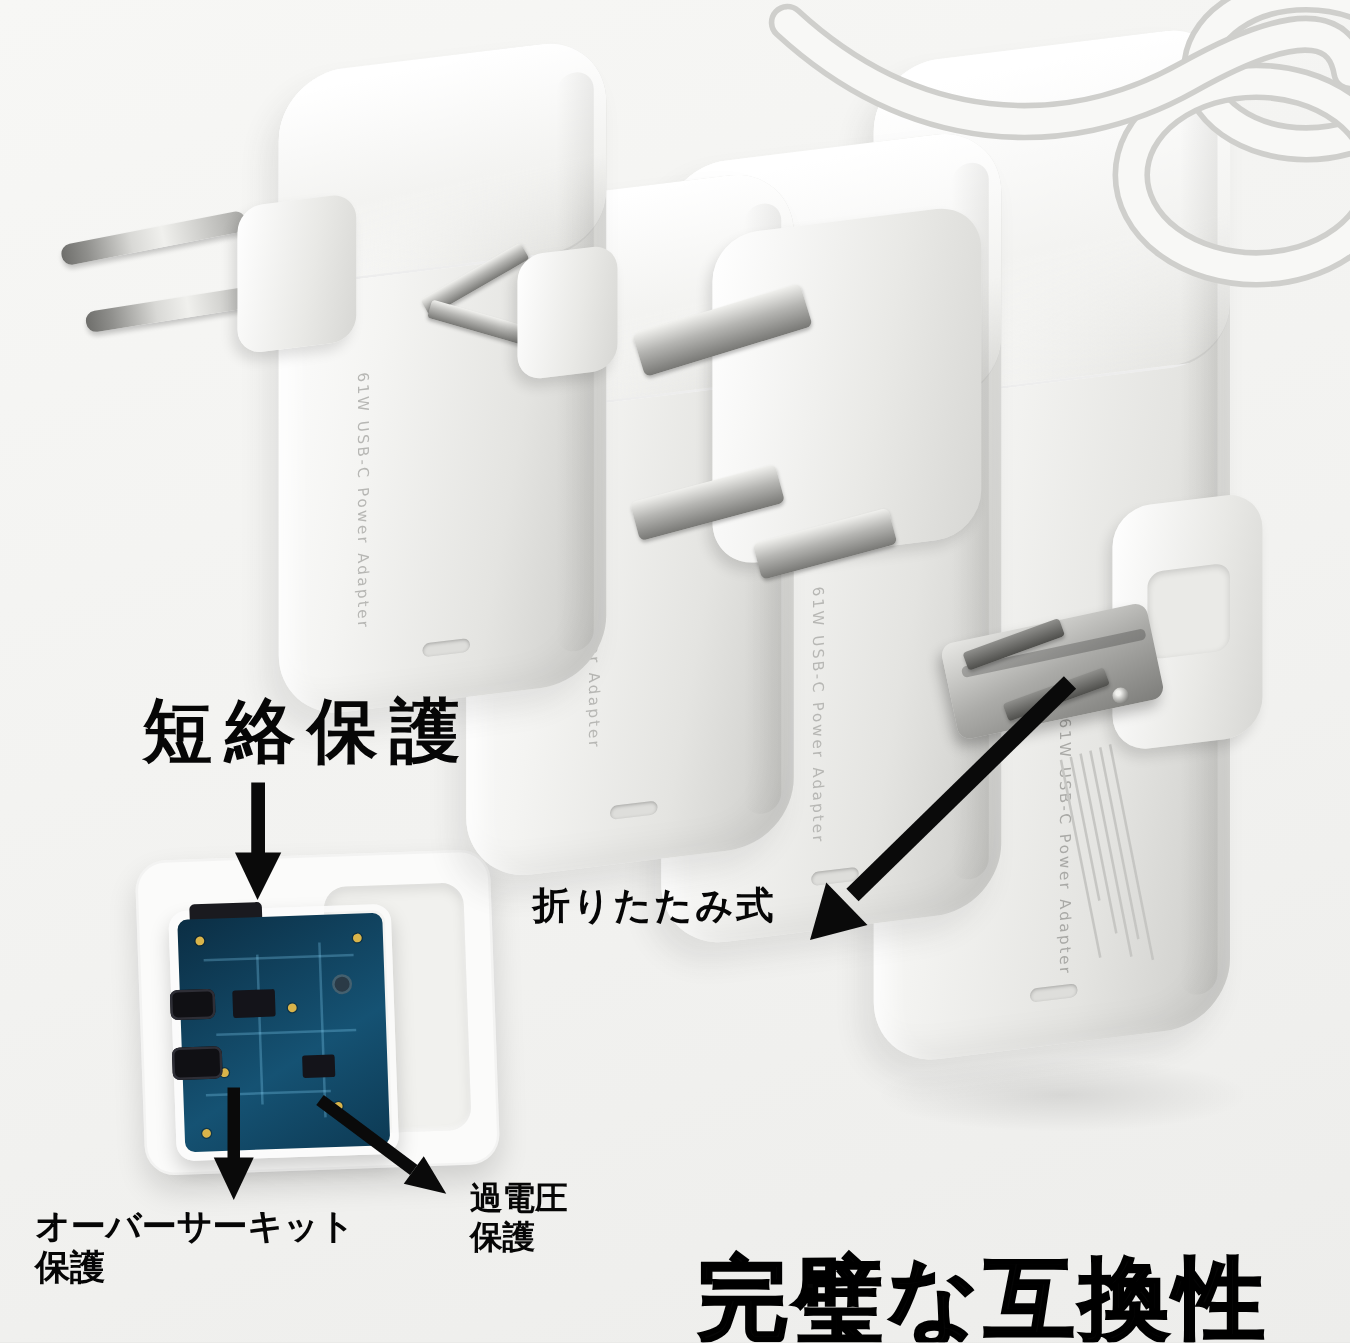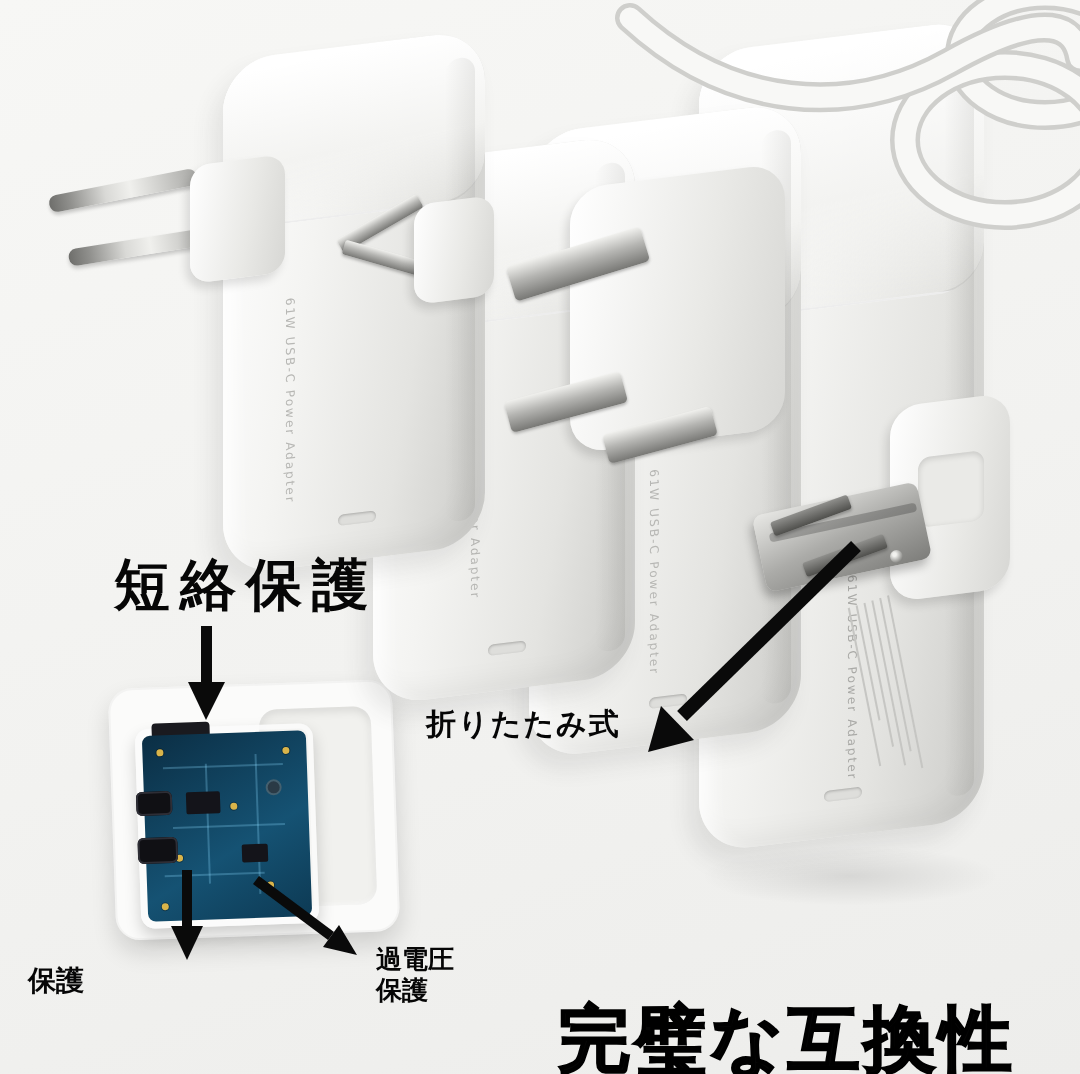--- a/index.html
+++ b/index.html
@@ -273,20 +273,21 @@
       <line x1="256" y1="880" x2="331" y2="936" stroke="#0a0a0a" stroke-width="10"></line>
       <polygon points="357,955 323,947 339,925"></polygon>
     </g>
   </svg>
 
   <div class="lbl lbl-foldable">折りたたみ式</div>
 
   <div class="lbl lbl-shortcircuit">短絡保護</div>
 
   <div class="lbl lbl-overcircuit">
+    <div>オーバーサーキット</div>
     <div>保護</div>
   </div>
 
   <div class="lbl lbl-overvoltage">
     <div>過電圧</div>
     <div>保護</div>
   </div>
 
   <div class="lbl lbl-compat">完璧な互換性</div>
 

